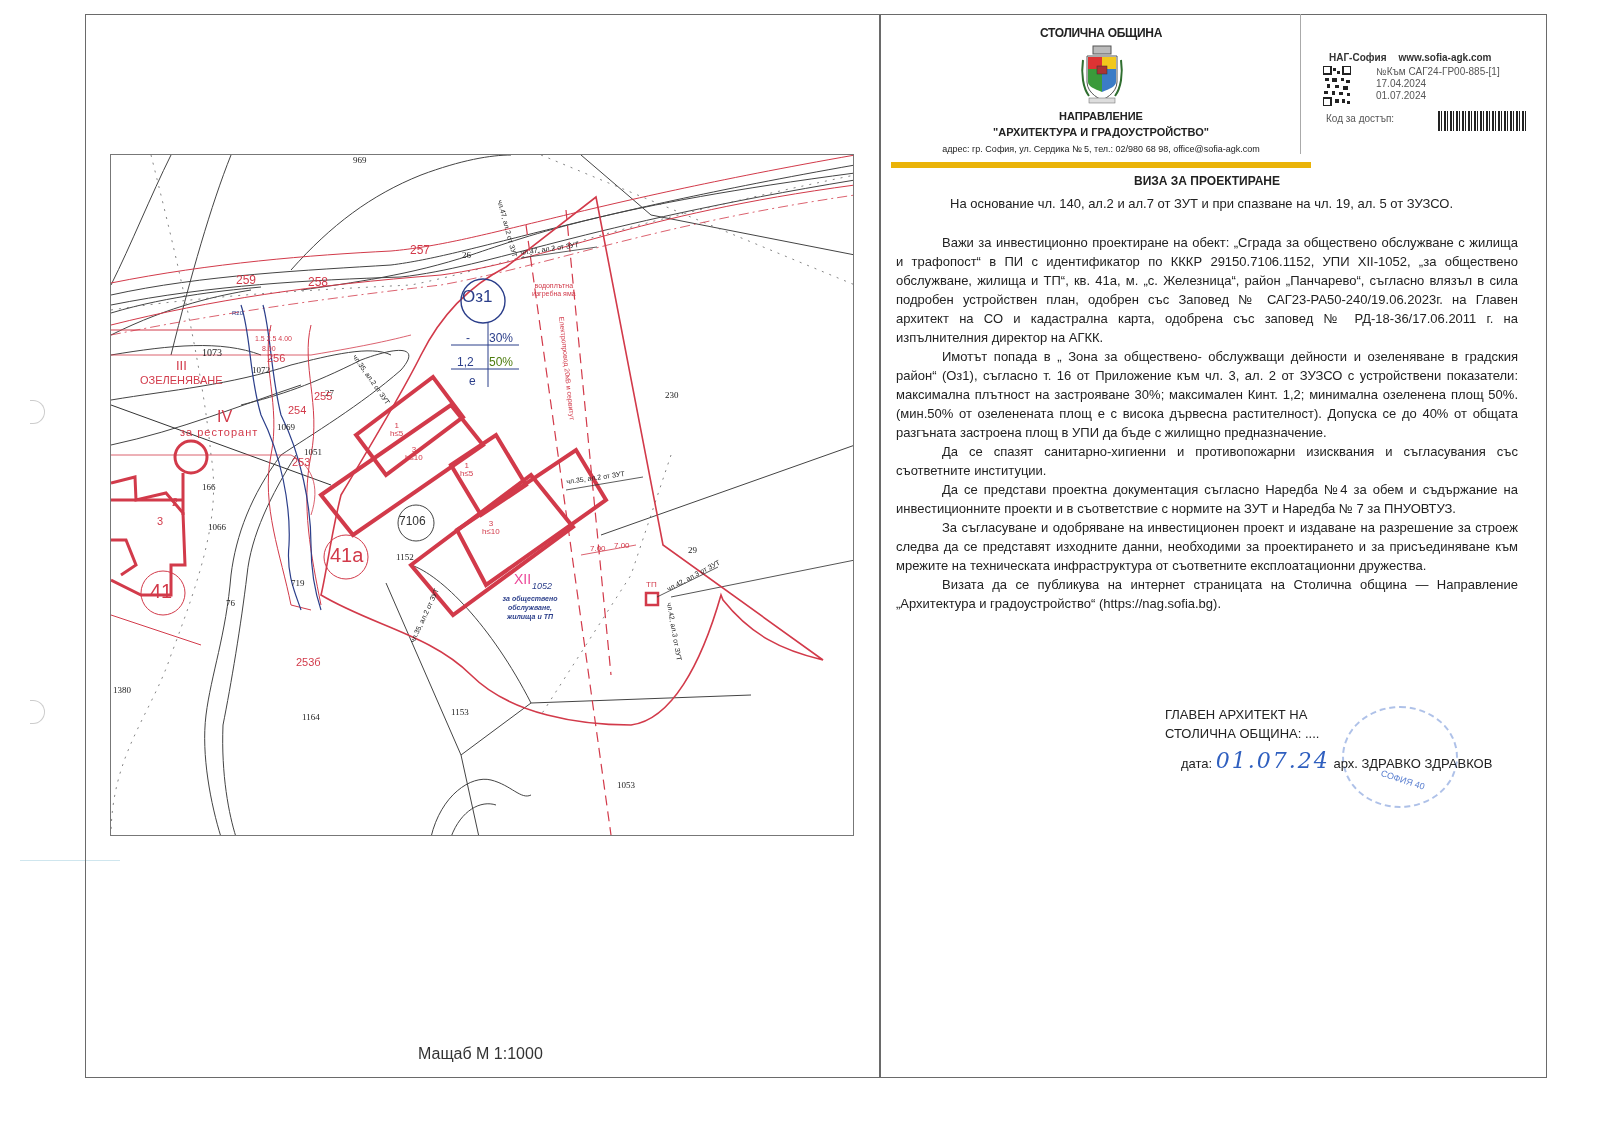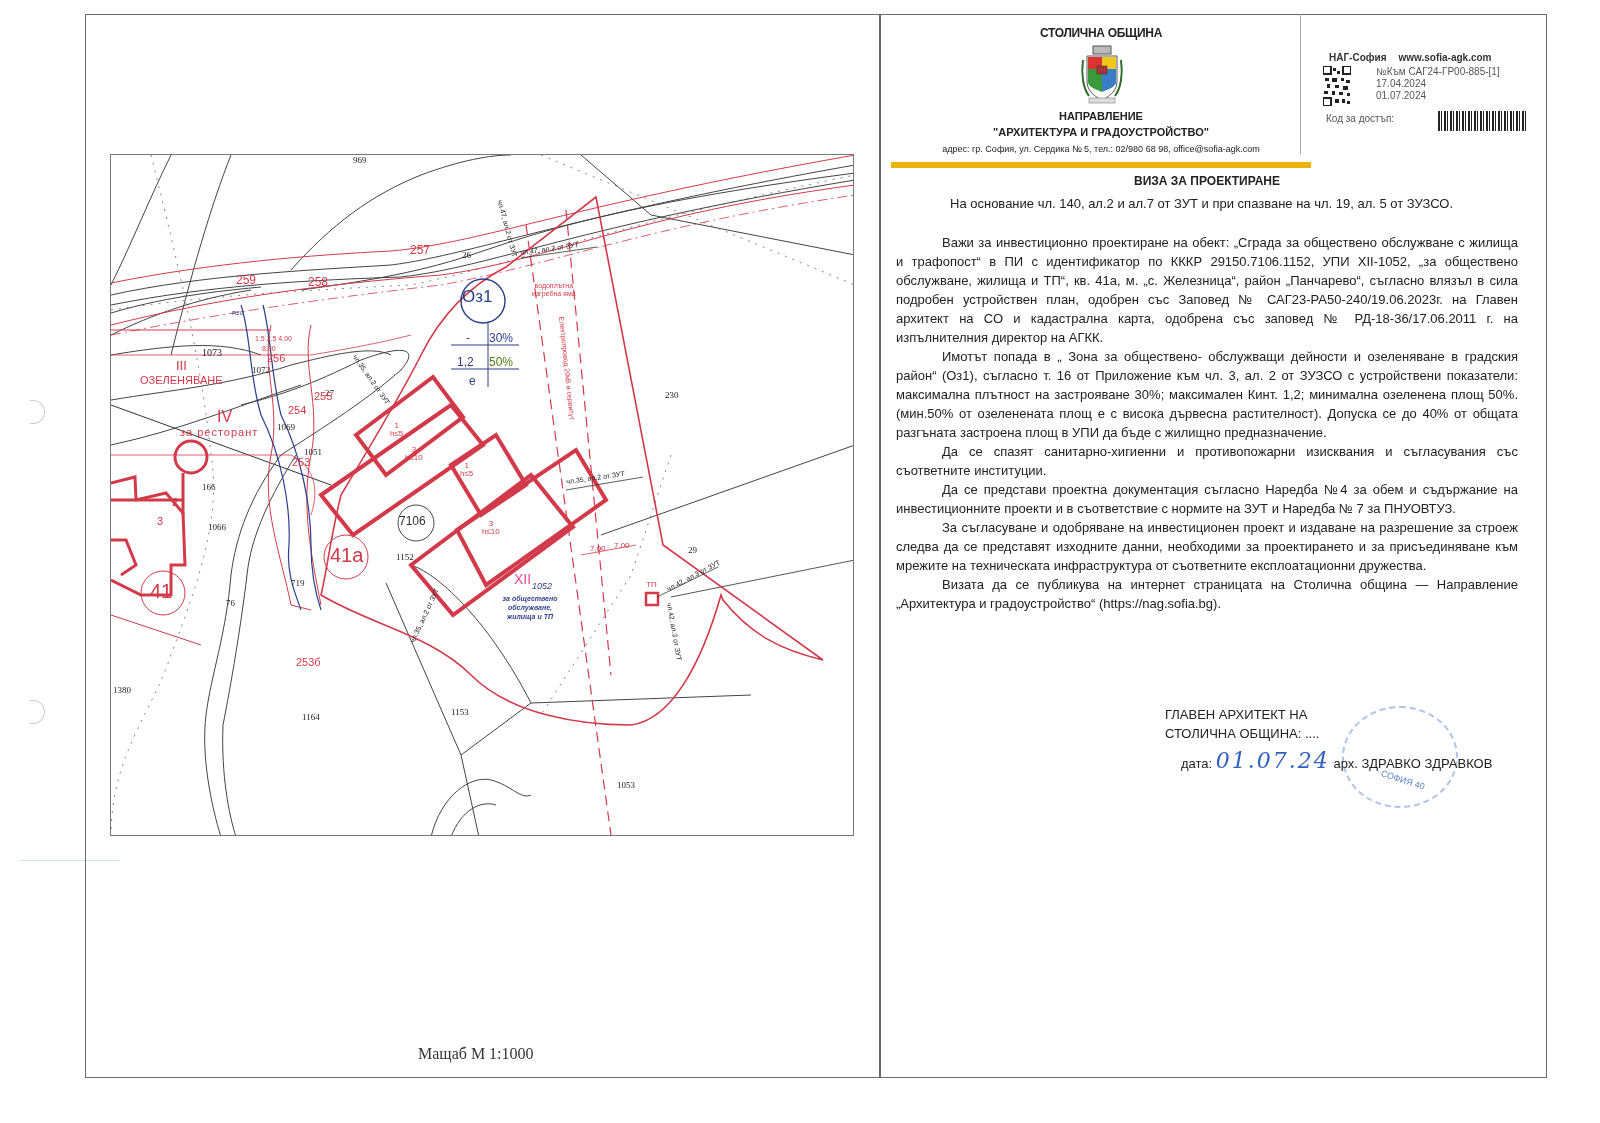--- a/index.html
+++ b/index.html
@@ -1,21 +1,21 @@
 <!DOCTYPE html>
 <html><head>
 <meta charset="utf-8">
 <style>
   html, body { margin:0; padding:0; background:#ffffff; }
   body { width:1600px; height:1123px; position:relative; overflow:hidden; font-family:"Liberation Sans", sans-serif; color:#222; }
   .sheet-left { position:absolute; left:85px; top:14px; width:795px; height:1064px; border:1px solid #6a6a6a; box-sizing:border-box; }
   .sheet-right { position:absolute; left:880px; top:14px; width:667px; height:1064px; border:1px solid #6a6a6a; box-sizing:border-box; }
   .map-frame { position:absolute; left:110px; top:154px; width:744px; height:682px; border:1px solid #777; box-sizing:border-box; overflow:hidden; background:#fff; }
   .map-frame svg { position:absolute; left:0; top:0; }
-  .scale-label { position:absolute; left:418px; top:1045px; font-size:16px; color:#333;font-family:Liberation Serif, serif; }
+  .scale-label { position:absolute; left:418px; top:1045px; font-size:16px; color:#333; }
   .hole { position:absolute; left:30px; width:14px; height:22px; border:1px solid #ccc; border-left:none; border-radius:0 12px 12px 0; }
   .sep-line { position:absolute; left:20px; top:860px; width:100px; height:1px; background:#cfe6ee; }
 
   .header { position:absolute; left:880px; top:22px; width:420px; height:140px; border-bottom:6px solid #eab308;margin-left:11px; }
   .org-name { position:absolute; left:0; width:420px; top:4px; text-align:center; font-size:12px; font-weight:bold; letter-spacing:-0.3px; }
   .crest { position:absolute; left:188px; top:22px; width:46px; height:62px; }
   .dept1 { position:absolute; left:0; width:420px; top:88px; text-align:center; font-size:11px; font-weight:bold; }
   .dept2 { position:absolute; left:0; width:420px; top:104px; text-align:center; font-size:11px; font-weight:bold; }
   .address { position:absolute; left:0; width:420px; top:122px; text-align:center; font-size:9px; }
   .qr-panel { position:absolute; left:1300px; top:14px; width:247px; height:140px; border-left:1px solid #aaa; }

